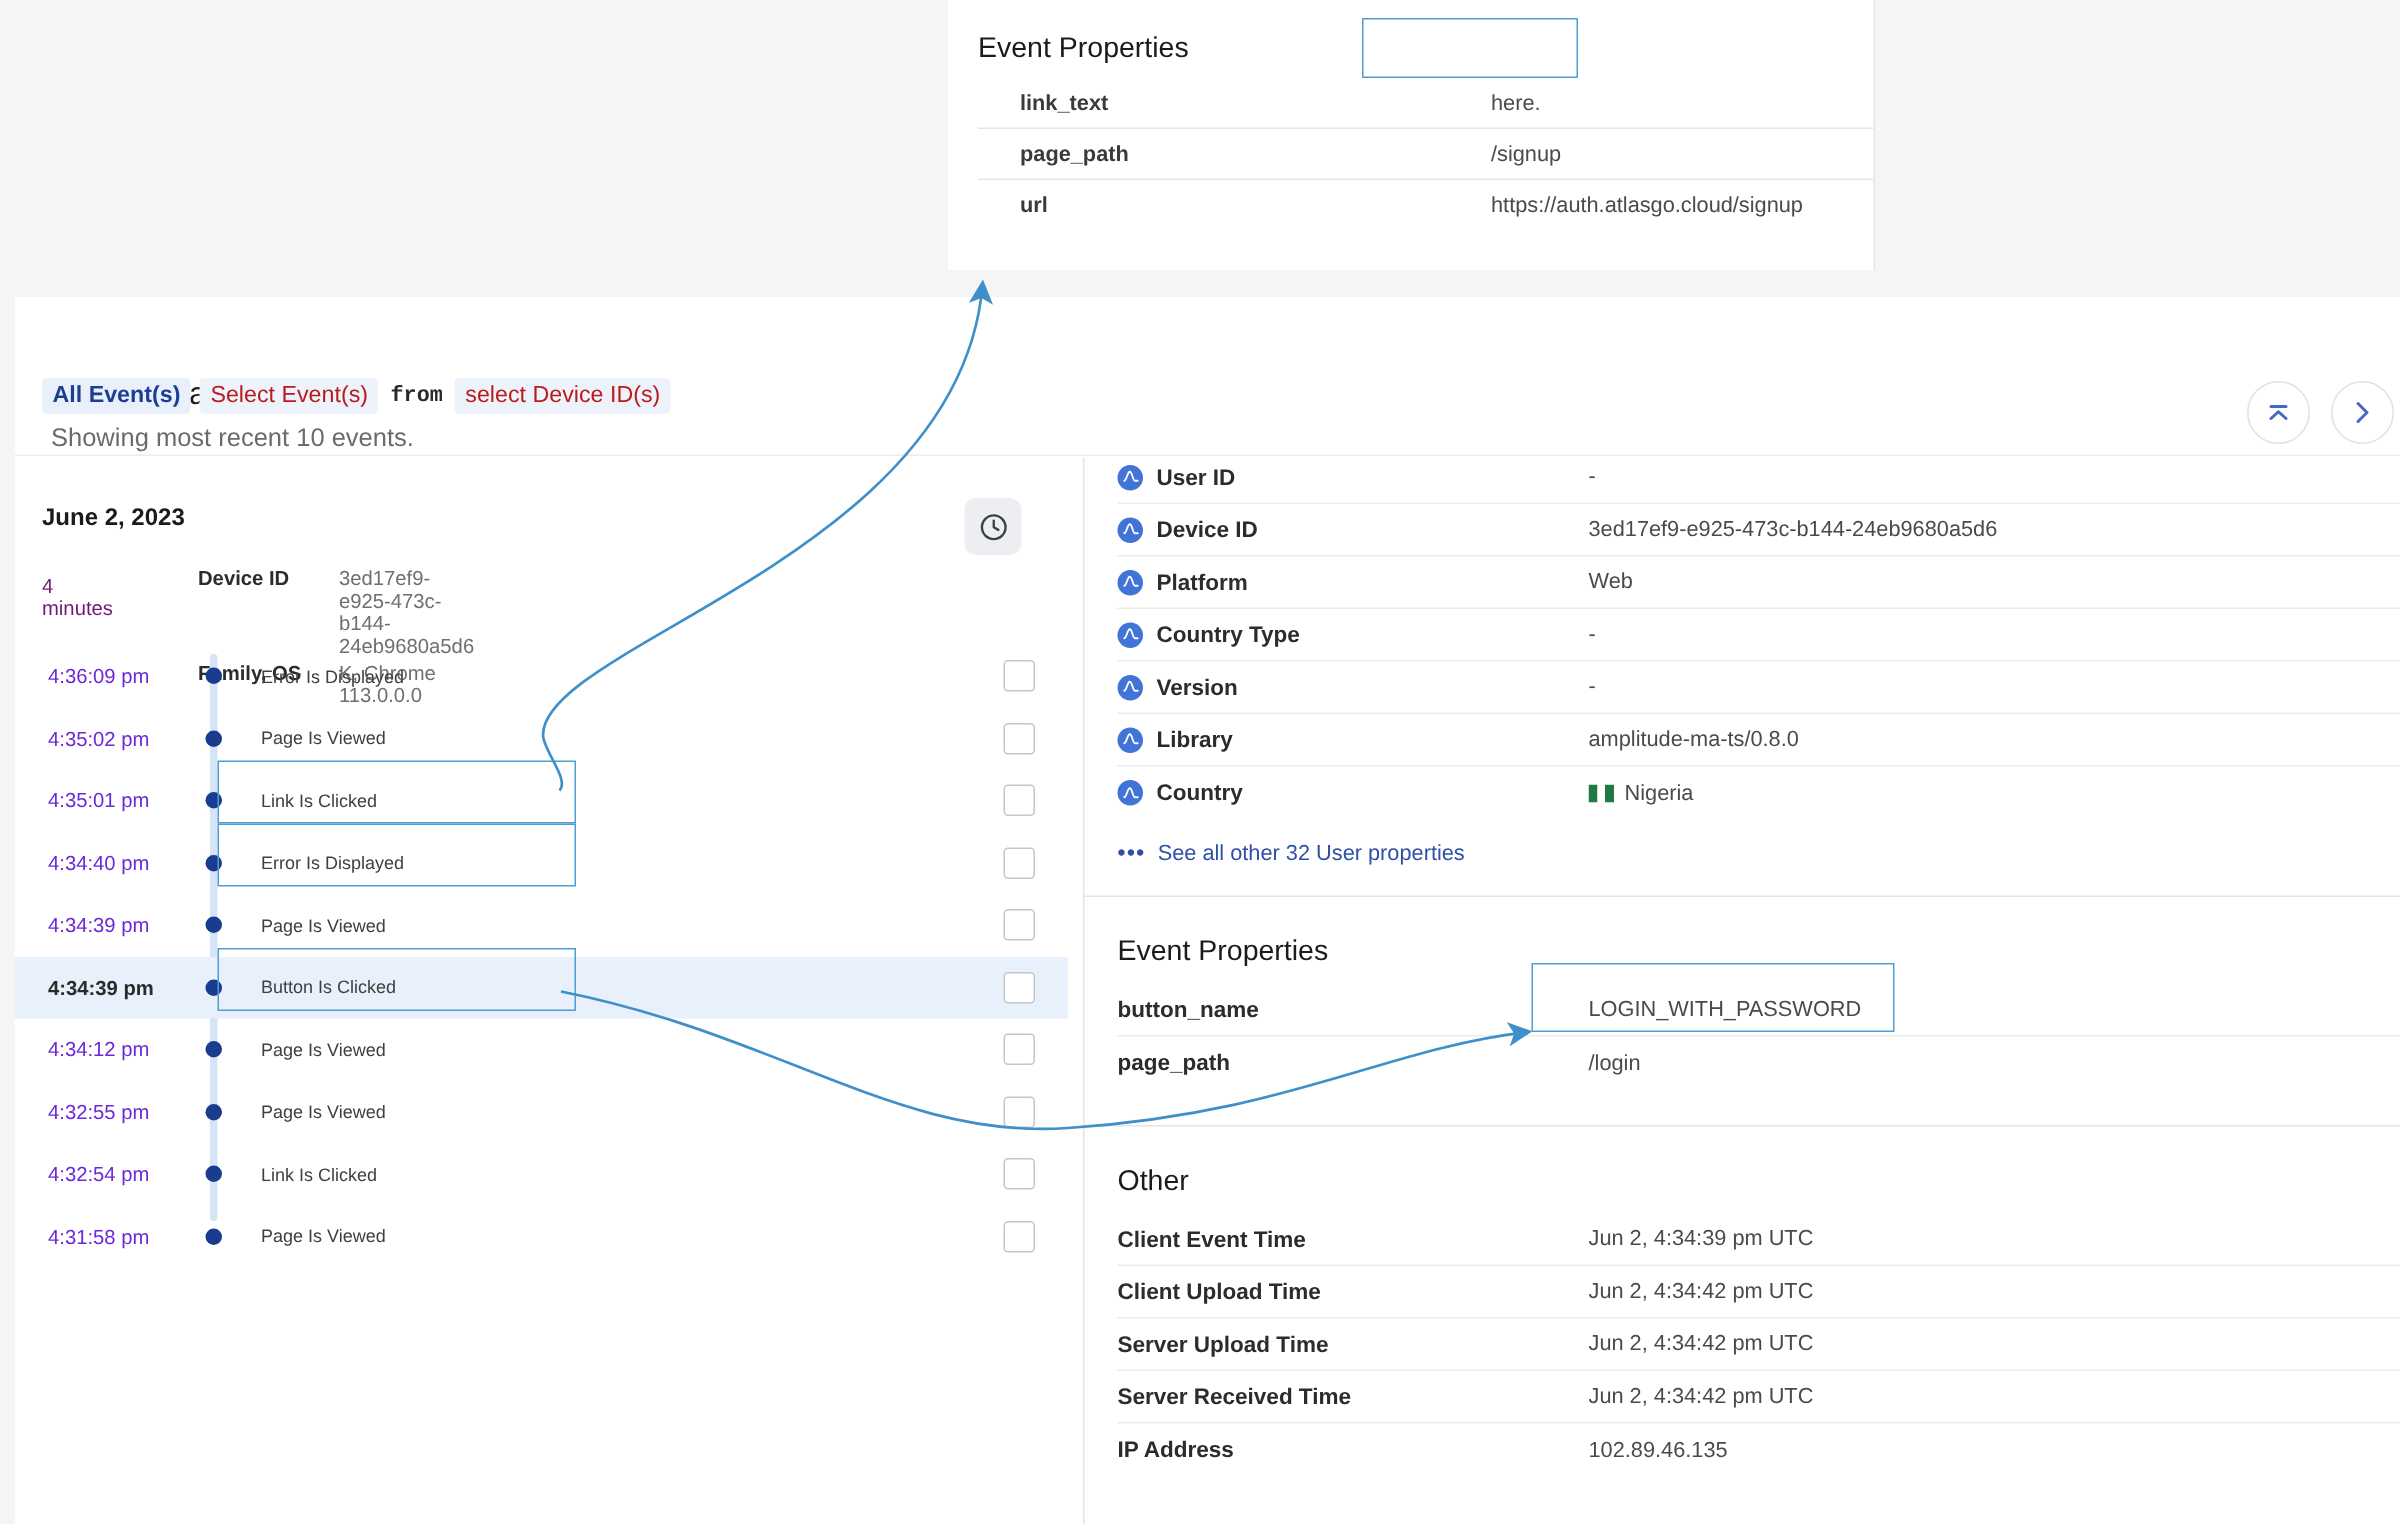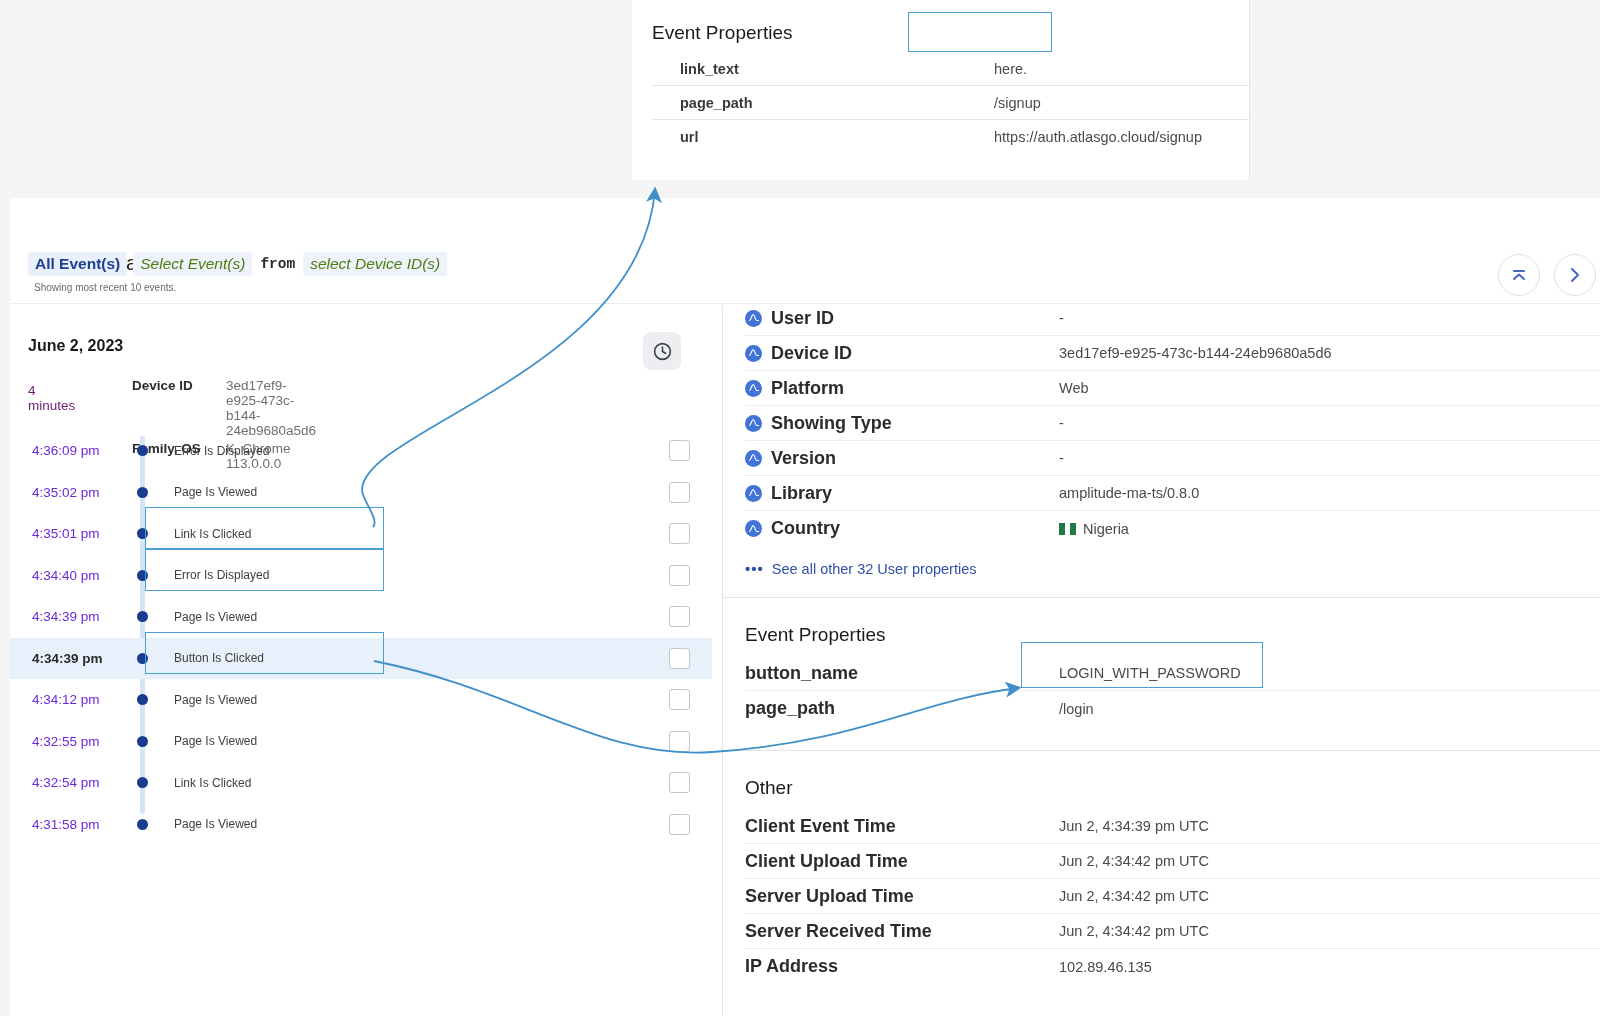--- a/index.html
+++ b/index.html
@@ -44,25 +44,25 @@
     font-size: 21px; color: #1b1b1b; font-weight: 400; margin-top: 33px;
   }
   .es-filters {
     position: absolute; left: 18px; top: 54px;
     display: flex; align-items: center; gap: 6px; text-align: center;
   }
   .pill {
     padding: 3px 7px; font-size: 15.5px; border-radius: 3px; white-space: nowrap;
   }
   .pill-active { background: #eaf0fb; color: #1c3f94; font-weight: 600; }
-  .pill-ph { background: #eef2fb; color: #4d7c0f; font-style: italic; }
+  .pill-ph { background: #eef2fb; color: #b91c1c; }
   .pill-plain { color: #2a2a2a; font-weight: 600; font-size: 14.5px; padding: 3px 2px; font-family: Liberation Mono, monospace; }
   .es-sub {
     position: absolute; left: 24px; top: 84px;
-    font-size: 10px; color: #6b6b6b;
+    font-size: 17px; color: #6b6b6b;
   }
   .round-btn {
     position: absolute; width: 42px; height: 42px; border-radius: 50%;
     border: 1px solid #dfe1e6; background: #ffffff;
     display: flex; align-items: center; justify-content: center;
   }
   .round-btn.b1 { left: 1488px; top: 56px; }
   .round-btn.b2 { left: 1544px; top: 56px; }
 
   
@@ -122,21 +122,21 @@
   .sect-title {
     font-size: 19px; color: #1b1b1b; font-weight: 400;
     padding: 26px 0 10px 22px;
   }
   .prow {
     position: relative; display: flex; align-items: center; height: 35px;
     margin-left: 22px; border-bottom: 1px solid #ececec;
   }
   .prow:last-child { border-bottom: none; }
   .prow-key { width: 314px; display: flex; align-items: center; gap: 9px; }
-  .prow-key-txt { font-size: 18px; color: #2c2c2c; font-weight: 600; }
+  .prow-key-txt { font-size: 15px; color: #2c2c2c; font-weight: 600; }
   .prow-val { font-size: 14.5px; color: #4a4a4a; display: flex; align-items: center; gap: 7px; }
   .amp-ic {
     width: 17px; height: 17px; border-radius: 50%; background: #4273d6;
     display: inline-flex; align-items: center; justify-content: center; flex: none;
   }
   .see-more {
     margin-left: 22px; padding: 14px 0 20px 0;
     font-size: 14.5px; color: #2f4fa8; display: flex; align-items: center; gap: 8px;
   }
   .dots { color: #2f4fa8; font-weight: 700; letter-spacing: 1px; font-size: 15px; }
@@ -337,21 +337,21 @@
                 <span>Web</span>
               </span>
             </div>
             <div class="prow">
               <span class="prow-key">
                 <span class="amp-ic">
                   <svg width="12" height="12" viewBox="0 0 12 12">
                     <path d="M1.5 8.5 C3 8.5 3.6 2.5 5.2 2.5 C6.8 2.5 7.2 8.5 8.6 8.5 L10.5 8.5" stroke="#ffffff" stroke-width="1.2" fill="none" stroke-linecap="round" stroke-linejoin="round"></path>
                   </svg>
                 </span>
-                <span class="prow-key-txt">Showing Type</span>
+                <span class="prow-key-txt">Country Type</span>
               </span>
               <span class="prow-val">
                 <span>-</span>
               </span>
             </div>
             <div class="prow">
               <span class="prow-key">
                 <span class="amp-ic">
                   <svg width="12" height="12" viewBox="0 0 12 12">
                     <path d="M1.5 8.5 C3 8.5 3.6 2.5 5.2 2.5 C6.8 2.5 7.2 8.5 8.6 8.5 L10.5 8.5" stroke="#ffffff" stroke-width="1.2" fill="none" stroke-linecap="round" stroke-linejoin="round"></path>

